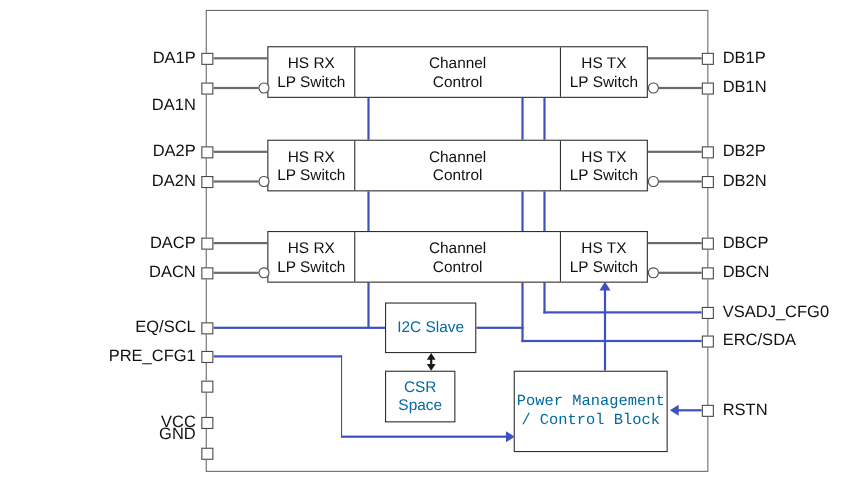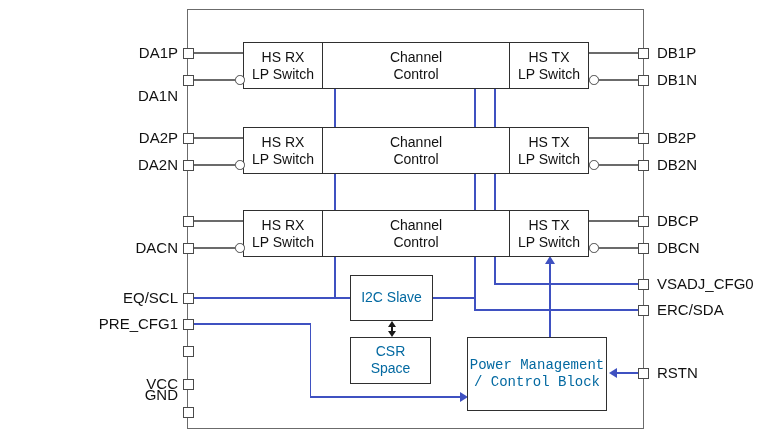--- a/index.html
+++ b/index.html
@@ -134,21 +134,21 @@
     <div class="cell tx">
       <span>HS TX</span>
       <span>LP Switch</span>
     </div>
   </div>
 
   <div class="abs block" style="left:350px; top:274.5px; width:83px; height:46px;">
     <span class="block-text">I2C Slave</span>
   </div>
 
-  <div class="abs block" style="left:350px; top:336.5px; width:81px; height:47px; flex-direction:column;align-items:center;">
+  <div class="abs block" style="left:350px; top:336.5px; width:64px; height:47px; flex-direction:column;align-items:center;">
     <span class="block-text">CSR</span>
     <span class="block-text">Space</span>
   </div>
 
   <div class="abs block" style="left:467px; top:336.5px; width:140px; height:74px; flex-direction:column;font-family:Liberation Mono, monospace;">
     <span class="block-text">Power Management</span>
     <span class="block-text">/ Control Block</span>
   </div>
 
   <div class="abs wire-black" style="left:391.25px; top:325px; width:1.5px; height:7.5px;"></div>
@@ -174,20 +174,21 @@
   <div class="abs pin" style="left:637.5px; top:215.5px;"></div>
   <div class="abs pin" style="left:637.5px; top:242.5px;"></div>
   <div class="abs pin" style="left:637.5px; top:278.5px;"></div>
   <div class="abs pin" style="left:637.5px; top:304.5px;"></div>
   <div class="abs pin" style="left:637.5px; top:367.5px;"></div>
 
   <div class="abs label left" style="top:44px;">DA1P</div>
   <div class="abs label left" style="top:71px;margin-top:16px;">DA1N</div>
   <div class="abs label left" style="top:129px;">DA2P</div>
   <div class="abs label left" style="top:156px;">DA2N</div>
+  <div class="abs label left" style="top:212px;">DACP</div>
   <div class="abs label left" style="top:239px;">DACN</div>
   <div class="abs label left" style="top:289px;">EQ/SCL</div>
   <div class="abs label left" style="top:315px;">PRE_CFG1</div>
   <div class="abs label left" style="top:375px;">VCC</div>
   <div class="abs label left" style="top:386px;">GND</div>
 
   <div class="abs label right" style="top:44px;">DB1P</div>
   <div class="abs label right" style="top:71px;">DB1N</div>
   <div class="abs label right" style="top:129px;">DB2P</div>
   <div class="abs label right" style="top:156px;">DB2N</div>

